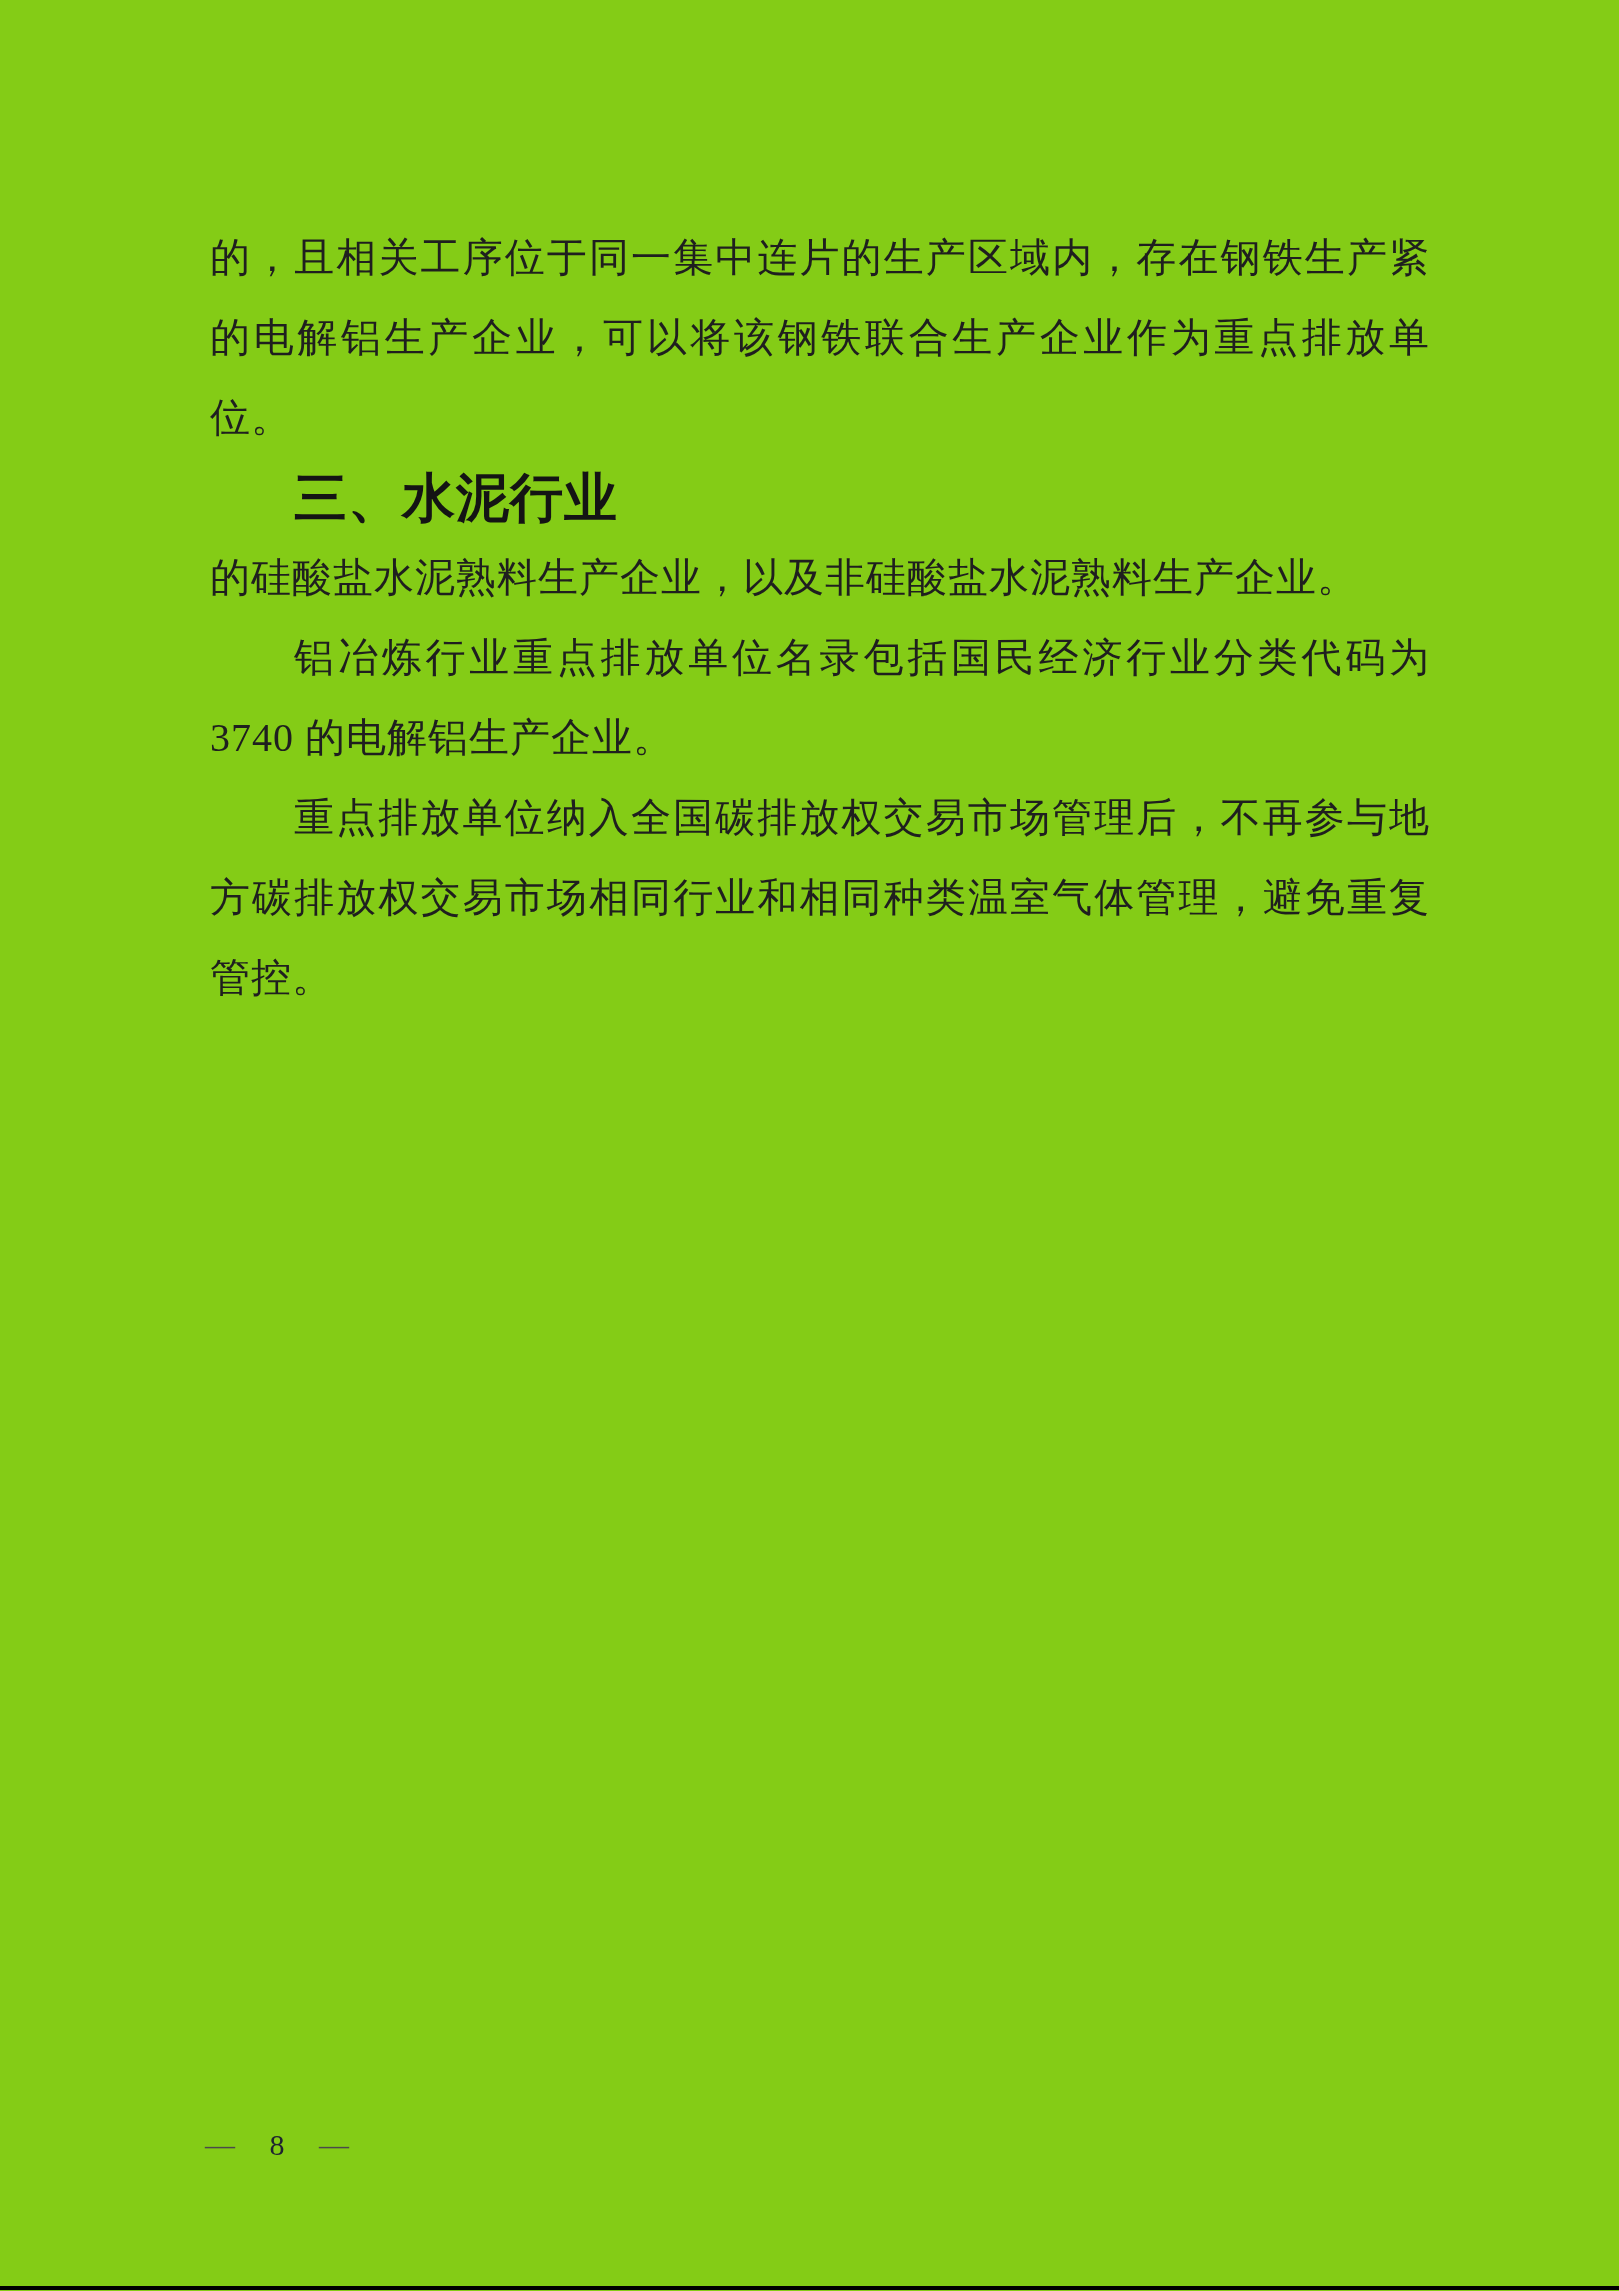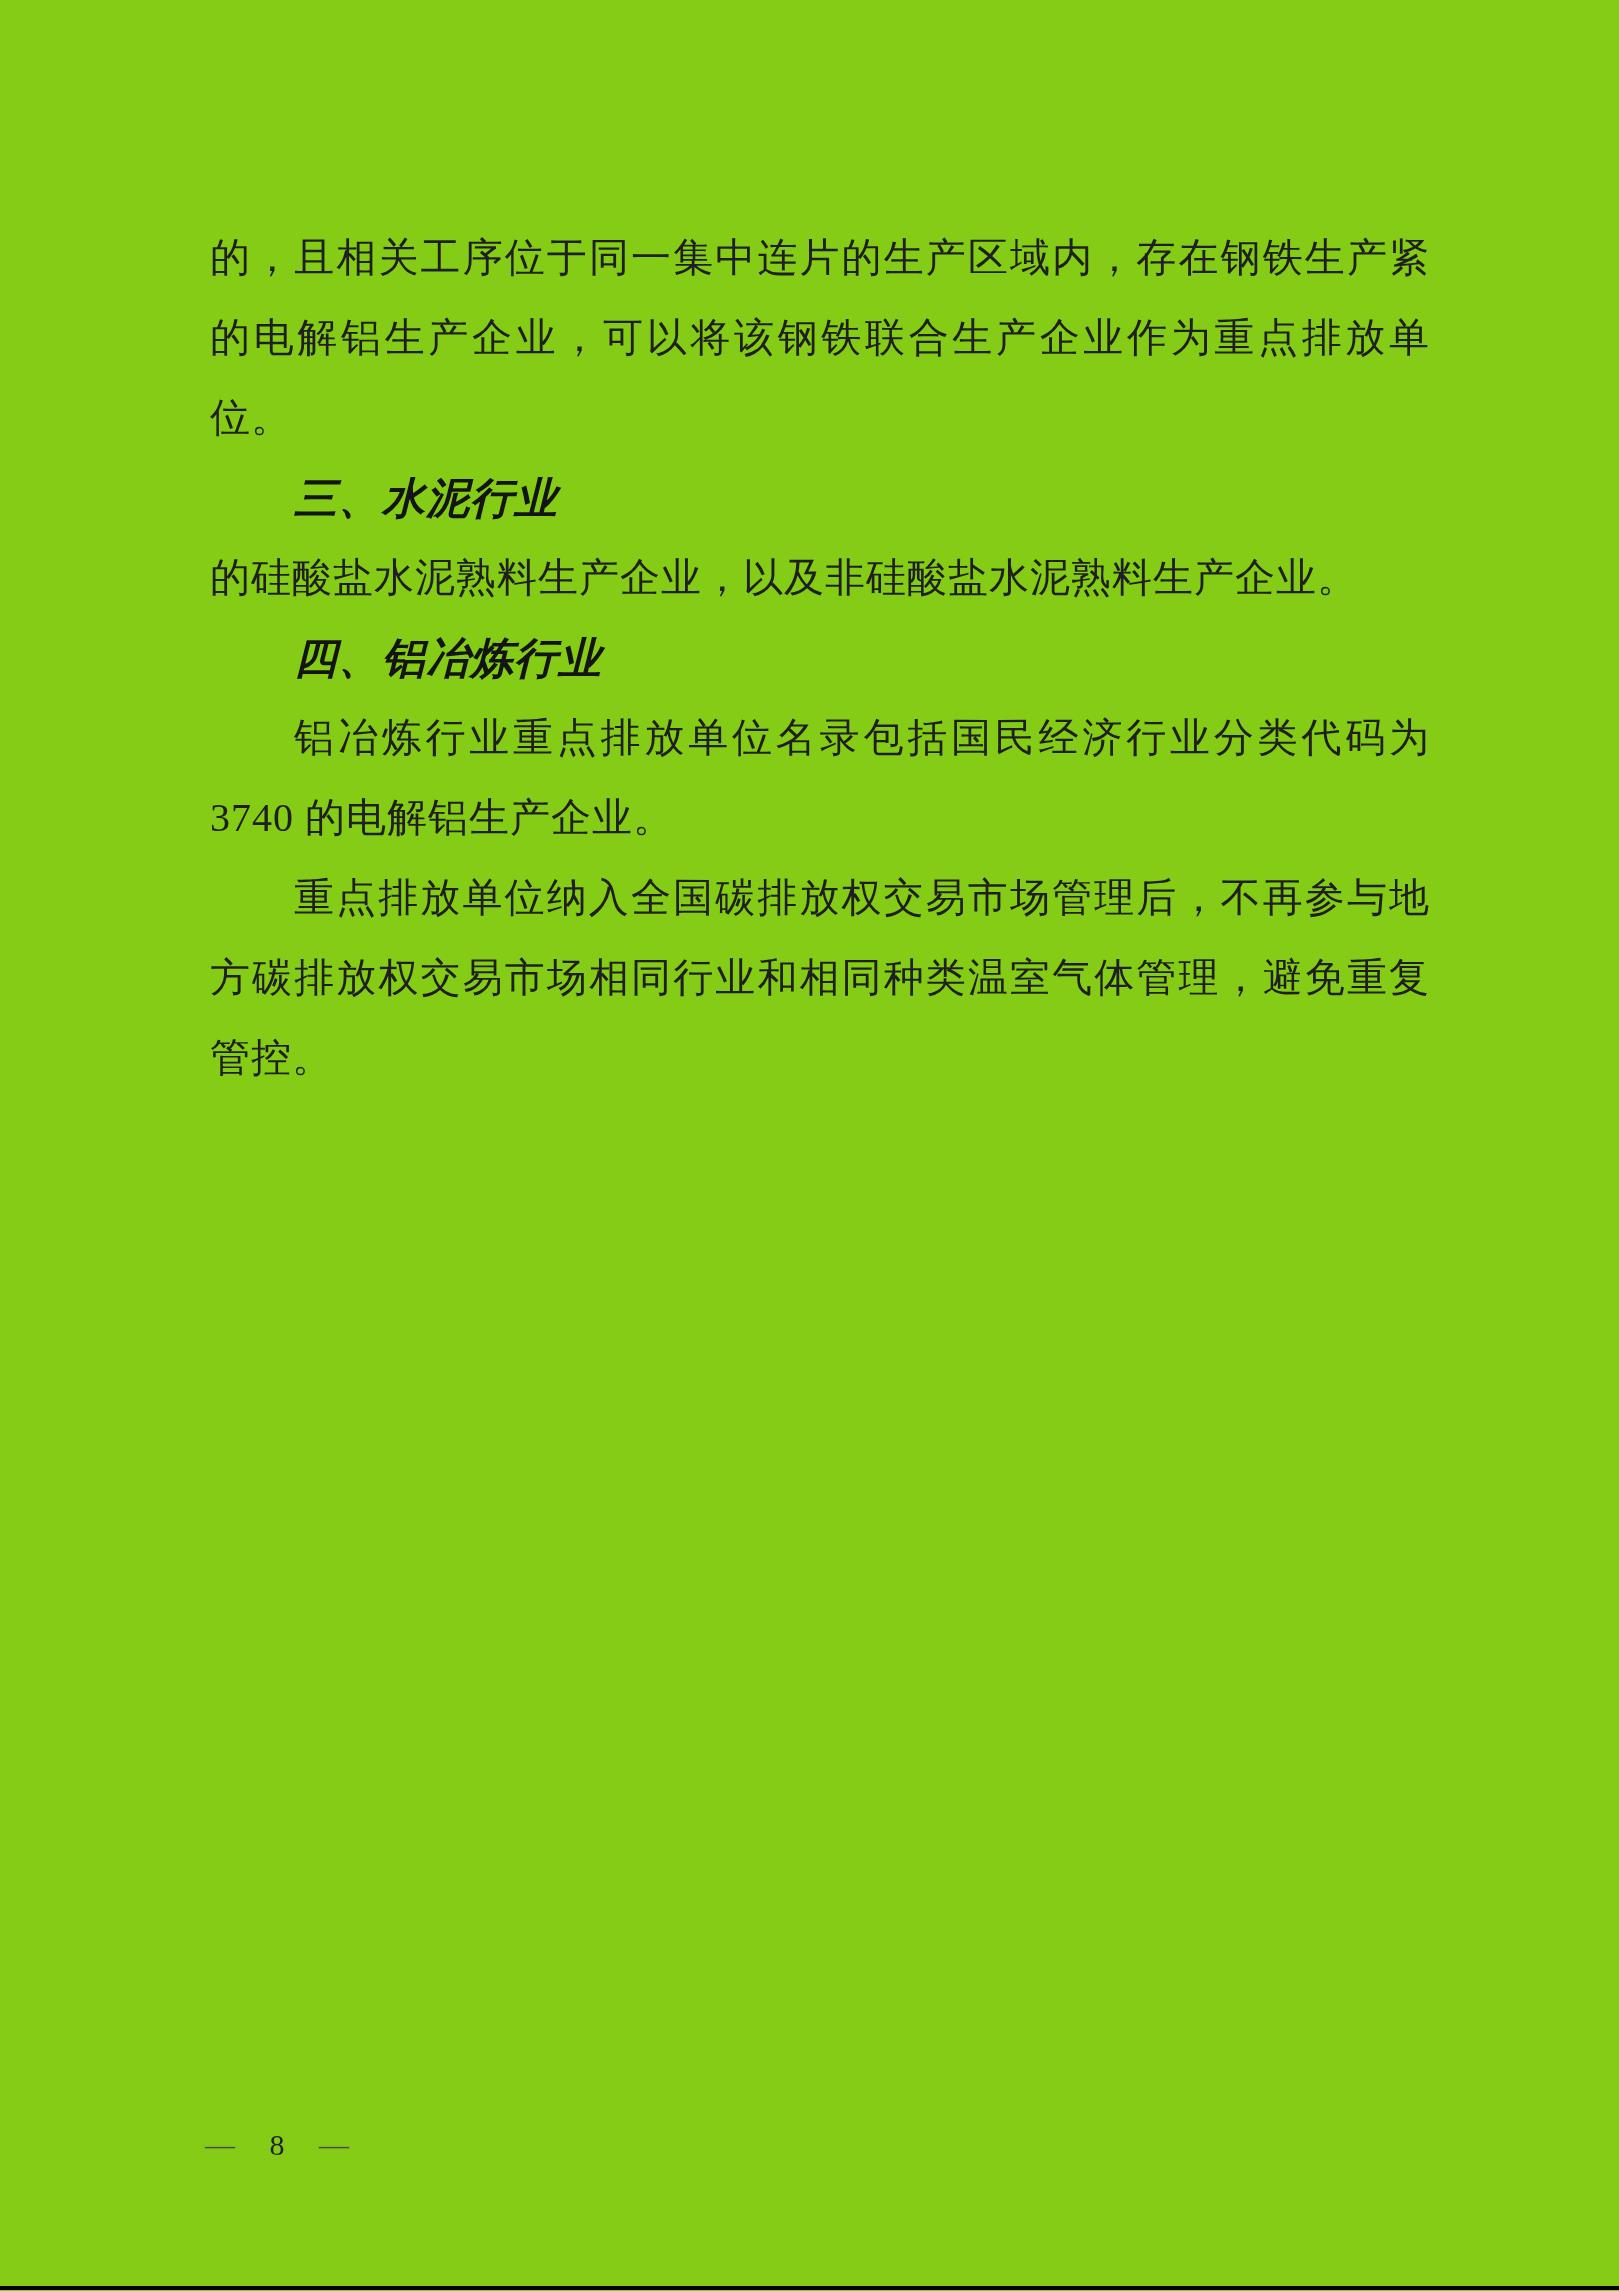--- a/index.html
+++ b/index.html
@@ -34,23 +34,22 @@
     text-align: justify;
     text-align-last: justify;
     text-justify: inter-character;
   }
   .indent {
     text-indent: 84px;
   }
   .heading {
     font-family: "Liberation Sans", sans-serif;
     font-weight: 700;
-    font-size: 43px;
+    font-size: 53px;
     color: #141414;
-    font-style: italic;
   }
   .footer {
     position: absolute;
     left: 205px;
     top: 2128px;
     font-size: 30px;
     color: #3d3d3d;
     letter-spacing: 0;
   }
   .footer span {
@@ -76,21 +75,20 @@
 <body>
 
 <div class="page">
 
   <div class="text-block">
     <div class="line just">的，且相关工序位于同一集中连片的生产区域内，存在钢铁生产紧</div>
     <div class="line just">的电解铝生产企业，可以将该钢铁联合生产企业作为重点排放单</div>
     <div class="line">位。</div>
     <div class="line heading indent">三、水泥行业</div>
     <div class="line">的硅酸盐水泥熟料生产企业，以及非硅酸盐水泥熟料生产企业。</div>
-    <div class="line heading indent">四、铝冶炼行业</div>
     <div class="line just indent">铝冶炼行业重点排放单位名录包括国民经济行业分类代码为</div>
     <div class="line">3740 的电解铝生产企业。</div>
     <div class="line just indent">重点排放单位纳入全国碳排放权交易市场管理后，不再参与地</div>
     <div class="line just">方碳排放权交易市场相同行业和相同种类温室气体管理，避免重复</div>
     <div class="line">管控。</div>
   </div>
 
   <div class="footer">
     <span class="dash">—</span>
     <span class="num">8</span>

